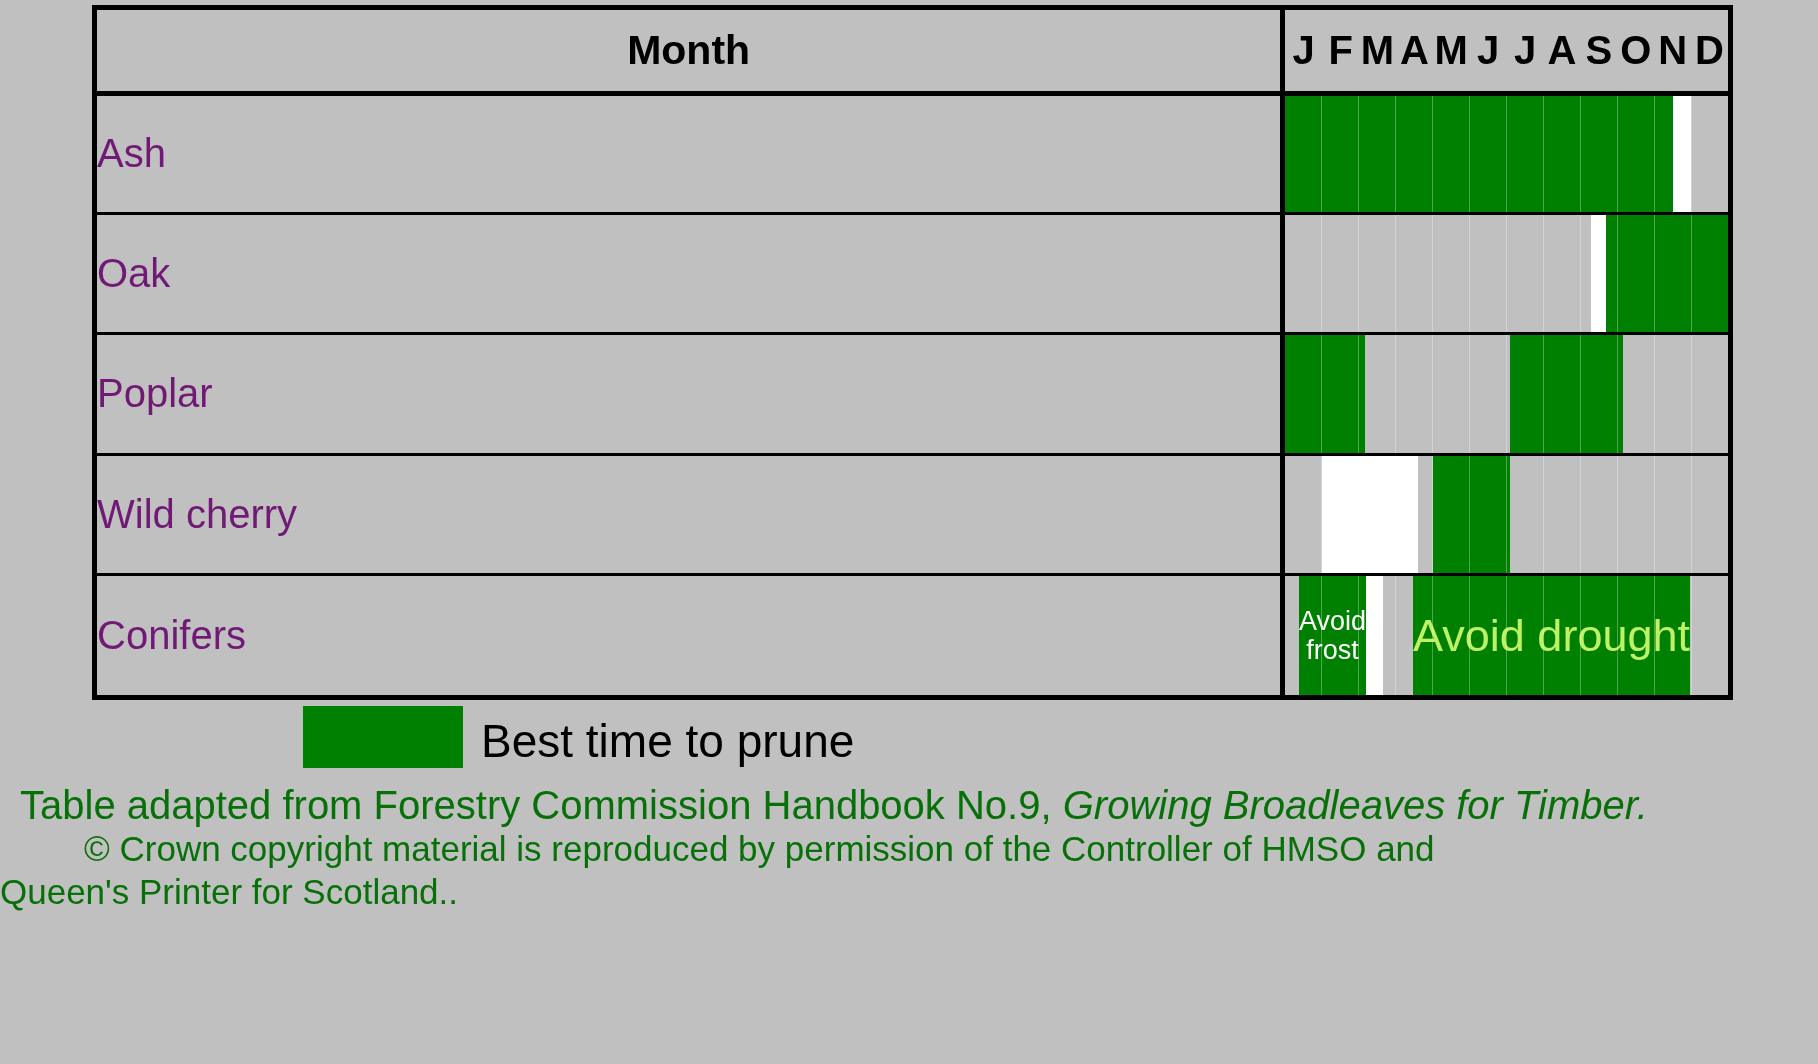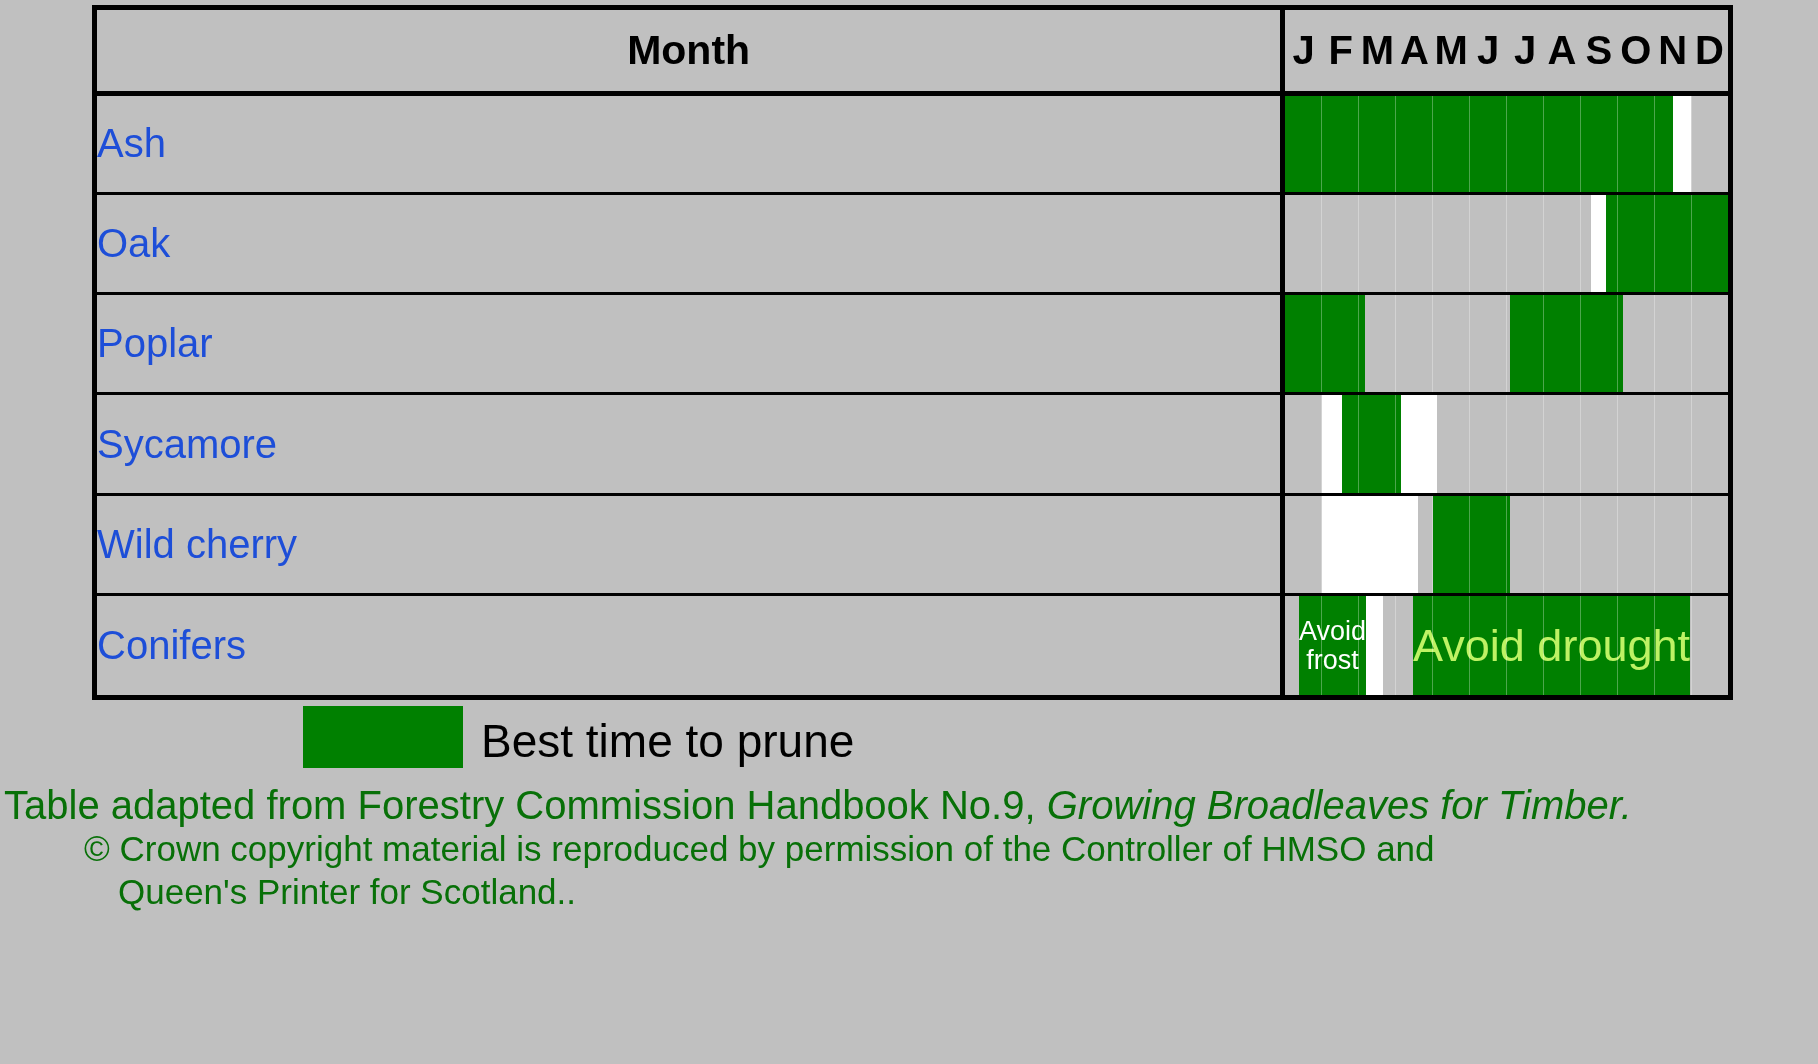--- a/index.html
+++ b/index.html
@@ -58,21 +58,21 @@
     font-weight:bold;
     color:#000;
     line-height:1;
   }
 
   .data-row{height:87.4px;}
   .rowlabel{
     border-right:5px solid #000;
     border-bottom:3px solid #000;
     font-size:40px;
-    color:#1d4ed8;
+    color:#701a75;
     padding-left:18px;
     vertical-align:middle;
     background:#c0c0c0;
   }
   .data-row:last-child .rowlabel{border-bottom:none;}
   .rowcells{
     border-bottom:3px solid #000;
     padding:0;
     position:relative;
     background:#c0c0c0;
@@ -144,31 +144,31 @@
   #caption{
     position:absolute;
     left:0; top:782px;
     width:1818px;
     color:#087008;
     font-family:"Liberation Sans", sans-serif;
   }
   .cap-line1{
     font-size:40px;
     white-space:nowrap;
-    padding-left:4px;
+    padding-left:20px;
     line-height:1.16;
   }
   .cap-line1 .ital{font-style:italic;}
   .cap-line2,.cap-line3{
     font-size:35px;
     white-space:nowrap;
     line-height:1.22;
   }
   .cap-line2{padding-left:84px;}
-  .cap-line3{padding-left:118px;}
+  .cap-line3{}
 </style>
 </head>
 <body>
 
 <div id="table-wrap">
   <table class="tbl">
     <colgroup>
       <col class="c-label">
       <col class="c-month">
     </colgroup>
@@ -261,46 +261,20 @@
                 <i></i>
                 <i></i>
                 <i></i>
                 <i></i>
                 <i></i>
               </div>
             </div>
           </td>
         </tr>
         <tr class="data-row">
-          <td class="rowlabel">Sycamore</td>
-          <td class="rowcells">
-            <div class="cellstrip">
-              <div class="seg gray" style="flex: 1 1 0px;"></div>
-              <div class="seg white" style="flex: 0.55 1 0px;"></div>
-              <div class="seg green" style="flex: 1.58 1 0px;"></div>
-              <div class="seg white" style="flex: 0.99 1 0px;"></div>
-              <div class="seg gray" style="flex: 7.88 1 0px;"></div>
-              <div class="colguides">
-                <i></i>
-                <i></i>
-                <i></i>
-                <i></i>
-                <i></i>
-                <i></i>
-                <i></i>
-                <i></i>
-                <i></i>
-                <i></i>
-                <i></i>
-                <i></i>
-              </div>
-            </div>
-          </td>
-        </tr>
-        <tr class="data-row">
           <td class="rowlabel">Wild cherry</td>
           <td class="rowcells">
             <div class="cellstrip">
               <div class="seg gray" style="flex: 1 1 0px;"></div>
               <div class="seg white" style="flex: 2.6 1 0px;"></div>
               <div class="seg gray" style="flex: 0.4 1 0px;"></div>
               <div class="seg green" style="flex: 2.1 1 0px;"></div>
               <div class="seg gray" style="flex: 5.9 1 0px;"></div>
               <div class="colguides">
                 <i></i>

